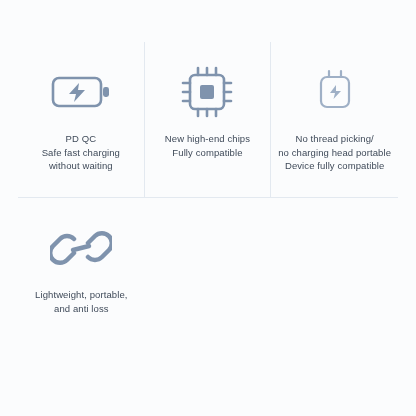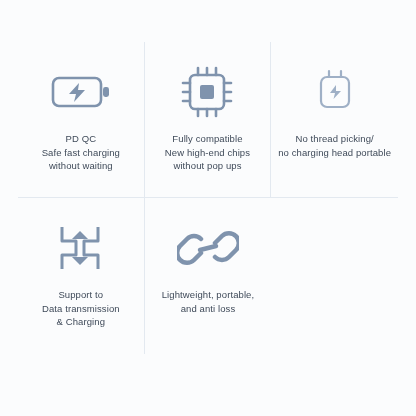--- a/index.html
+++ b/index.html
@@ -103,58 +103,43 @@
             <line x1="14" y1="20" x2="7" y2="20"></line>
             <line x1="14" y1="29" x2="7" y2="29"></line>
             <line x1="14" y1="38" x2="7" y2="38"></line>
             <line x1="48" y1="20" x2="55" y2="20"></line>
             <line x1="48" y1="29" x2="55" y2="29"></line>
             <line x1="48" y1="38" x2="55" y2="38"></line>
           </g>
         </svg>
       </div>
       <div class="cap">
+        <span class="line">New high-end chips</span>
         <span class="line">Fully compatible</span>
-        <span class="line">New high-end chips</span>
-        <span class="line">without pop ups</span>
       </div>
     </div>
 
     <div class="cell col3 row1">
       <div class="icon-wrap">
         <svg width="62" height="54" viewBox="0 0 62 54">
           <rect x="17" y="12" width="28" height="30" rx="6" ry="6" fill="none" stroke="#9fb0c6" stroke-width="2.2"></rect>
           <g stroke="#9fb0c6" stroke-width="2.2" stroke-linecap="round">
             <line x1="25" y1="12" x2="25" y2="6"></line>
             <line x1="37" y1="12" x2="37" y2="6"></line>
           </g>
           <path d="M32 20 L26 28 L31 28 L29.5 34 L37 26 L32 26 Z" fill="#9fb0c6"></path>
         </svg>
       </div>
       <div class="cap">
         <span class="line">No thread picking/</span>
         <span class="line">no charging head portable</span>
+        <span class="line">Device fully compatible</span>
       </div>
     </div>
 
-    <div class="cell col1 row2">
-      <div class="icon-wrap">
-        <svg width="58" height="54" viewBox="0 0 58 54">
-          <path d="M10 6 L10 20 L24 20 L24 34 L10 34 L10 48" fill="none" stroke="#7f93ad" stroke-width="3" stroke-linejoin="round"></path>
-          <path d="M46 6 L46 20 L32 20 L32 34 L46 34 L46 48" fill="none" stroke="#7f93ad" stroke-width="3" stroke-linejoin="round"></path>
-          <path d="M28 10 L36 18 L20 18 Z" fill="#7f93ad"></path>
-          <path d="M28 44 L20 36 L36 36 Z" fill="#7f93ad"></path>
-        </svg>
-      </div>
-      <div class="cap">
-        <span class="line">Support to</span>
-        <span class="line">Data transmission</span>
-        <span class="line">&amp; Charging</span>
-      </div>
-    </div>
 
 
     <div class="cell col3 row2">
       <div class="icon-wrap">
         <svg width="62" height="50" viewBox="0 0 62 50">
           <g fill="none" stroke="#7f93ad" stroke-width="4.5" stroke-linecap="round">
             <path d="M24 30 L17 37 a9.9 9.9 0 0 1 -14 -14 L10 16 a9.9 9.9 0 0 1 14 0"></path>
             <path d="M38 20 L45 13 a9.9 9.9 0 0 1 14 14 L52 34 a9.9 9.9 0 0 1 -14 0"></path>
             <line x1="23" y1="27" x2="39" y2="23"></line>
           </g>

